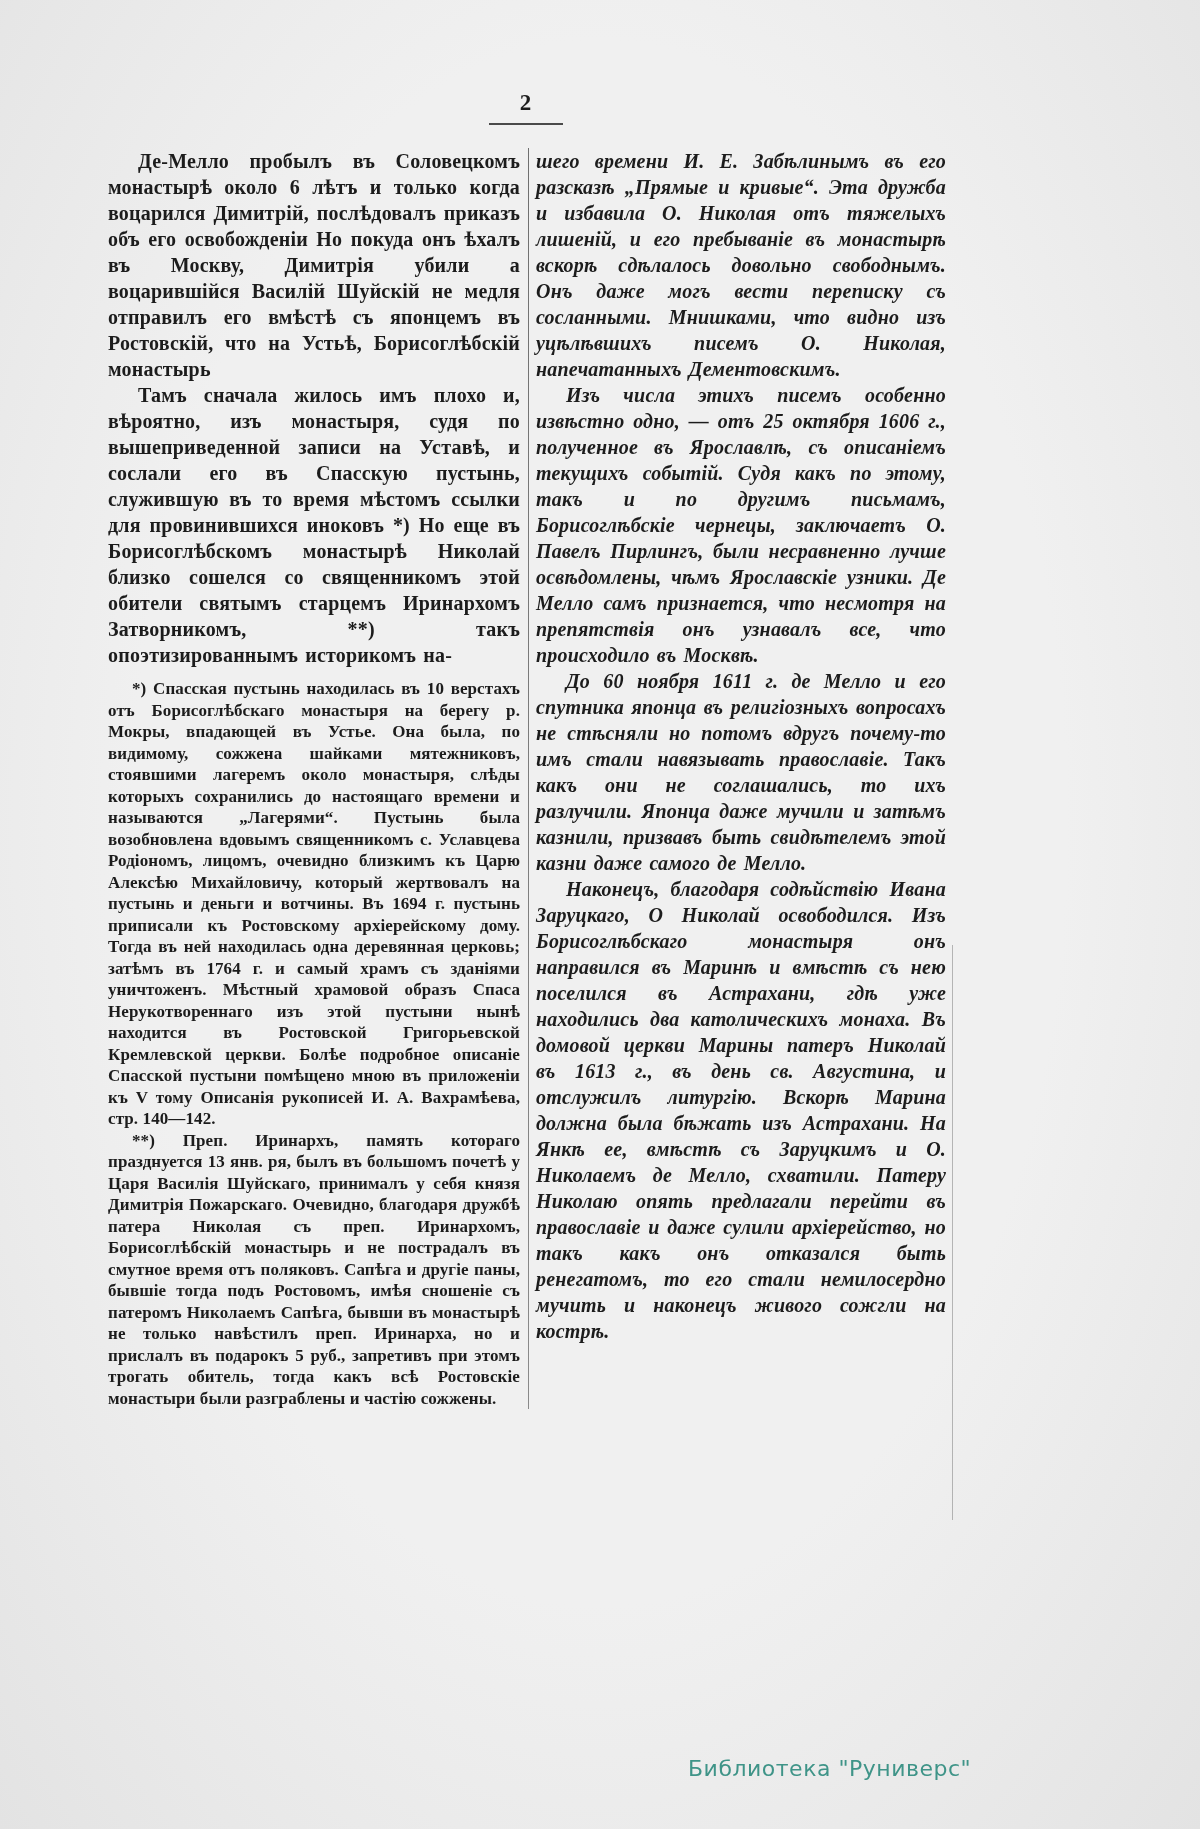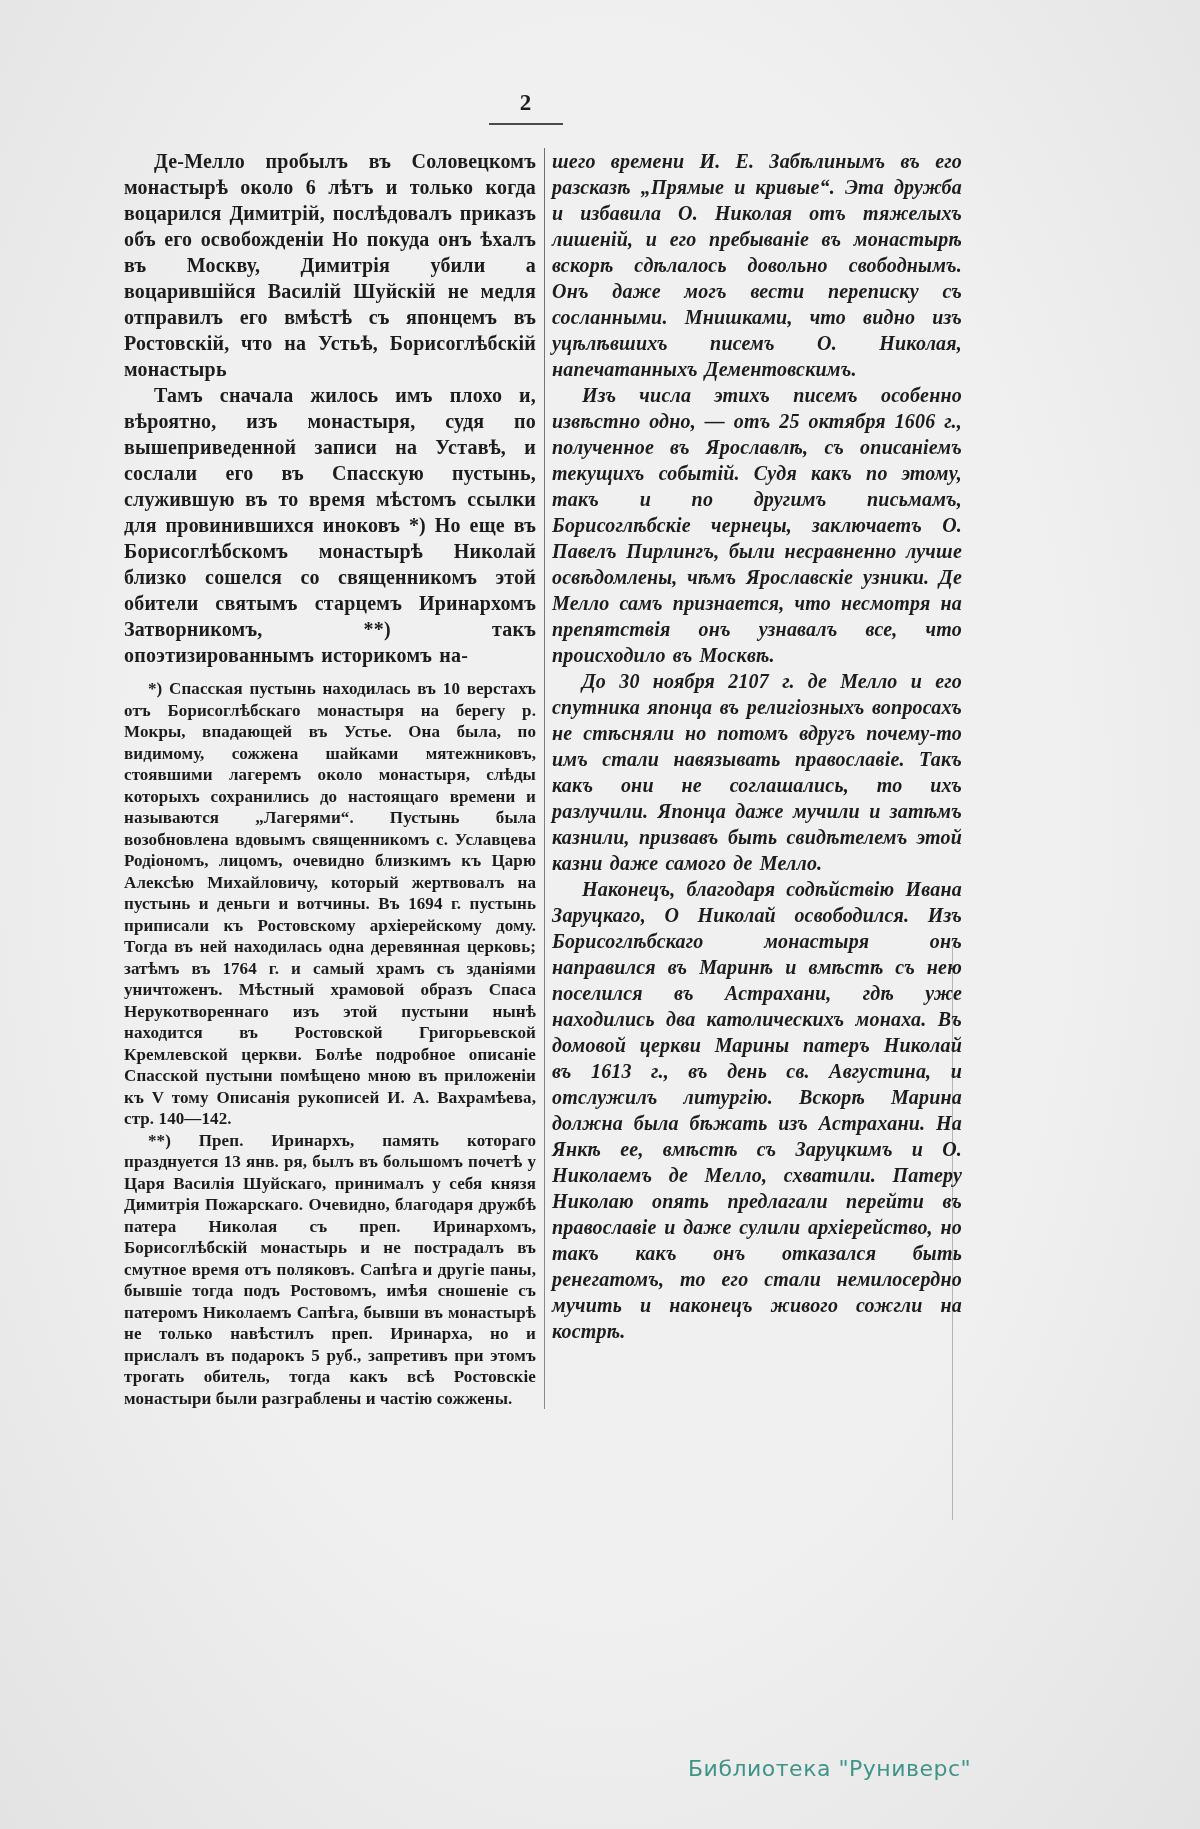--- a/index.html
+++ b/index.html
@@ -35,21 +35,21 @@
   .page-rule {
     width: 74px;
     height: 2px;
     background: #4a4a4a;
     margin: 7px auto 0 auto;
     box-shadow: 14px 5px 0 -1px rgba(70,70,70,0.45);
   }
   .columns {
     position: absolute;
     top: 148px;
-    left: 124px;
+    left: 108px;
     width: 838px;
     display: flex;
     align-items: stretch;
   }
   .col {
     box-sizing: border-box;
   }
   .col-left {
     width: 412px;
   }
@@ -123,21 +123,21 @@
         <p class="fn">*) Спасская пустынь находилась въ 10 верстахъ отъ Борисоглѣбскаго монастыря на берегу р. Мокры, впадающей въ Устье. Она была, по видимому, сожжена шайками мятежниковъ, стоявшими лагеремъ около монастыря, слѣды которыхъ сохранились до настоящаго времени и называются „Лагерями“. Пустынь была возобновлена вдовымъ священникомъ с. Уславцева Родіономъ, лицомъ, очевидно близкимъ къ Царю Алексѣю Михайловичу, который жертвовалъ на пустынь и деньги и вотчины. Въ 1694 г. пустынь приписали къ Ростовскому архіерейскому дому. Тогда въ ней находилась одна деревянная церковь; затѣмъ въ 1764 г. и самый храмъ съ зданіями уничтоженъ. Мѣстный храмовой образъ Спаса Нерукотвореннаго изъ этой пустыни нынѣ находится въ Ростовской Григорьевской Кремлевской церкви. Болѣе подробное описаніе Спасской пустыни помѣщено мною въ приложеніи къ V тому Описанія рукописей И. А. Вахрамѣева, стр. 140—142.</p>
         <p class="fn">**) Преп. Иринархъ, память котораго празднуется 13 янв. ря, былъ въ большомъ почетѣ у Царя Василія Шуйскаго, принималъ у себя князя Димитрія Пожарскаго. Очевидно, благодаря дружбѣ патера Николая съ преп. Иринархомъ, Борисоглѣбскій монастырь и не пострадалъ въ смутное время отъ поляковъ. Сапѣга и другіе паны, бывшіе тогда подъ Ростовомъ, имѣя сношеніе съ патеромъ Николаемъ Сапѣга, бывши въ монастырѣ не только навѣстилъ преп. Иринарха, но и прислалъ въ подарокъ 5 руб., запретивъ при этомъ трогать обитель, тогда какъ всѣ Ростовскіе монастыри были разграблены и частію сожжены.</p>
       </div>
     </div>
 
     <div class="divider"></div>
 
     <div class="col col-right">
       <p class="para">шего времени И. Е. Забѣлинымъ въ его разсказѣ „Прямые и кривые“. Эта дружба и избавила О. Николая отъ тяжелыхъ лишеній, и его пребываніе въ монастырѣ вскорѣ сдѣлалось довольно свободнымъ. Онъ даже могъ вести переписку съ сосланными. Мнишками, что видно изъ уцѣлѣвшихъ писемъ О. Николая, напечатанныхъ Дементовскимъ.</p>
       <p class="para indent">Изъ числа этихъ писемъ особенно извѣстно одно, — отъ 25 октября 1606 г., полученное въ Ярославлѣ, съ описаніемъ текущихъ событій. Судя какъ по этому, такъ и по другимъ письмамъ, Борисоглѣбскіе чернецы, заключаетъ О. Павелъ Пирлингъ, были несравненно лучше освѣдомлены, чѣмъ Ярославскіе узники. Де Мелло самъ признается, что несмотря на препятствія онъ узнавалъ все, что происходило въ Москвѣ.</p>
-      <p class="para indent">До 30 ноября 2107 г. де Мелло и его спутника японца въ религіозныхъ вопросахъ не стѣсняли но потомъ вдругъ почему-то имъ стали навязывать православіе. Такъ какъ они не соглашались, то ихъ разлучили. Японца даже мучили и затѣмъ казнили, призвавъ быть свидѣтелемъ этой казни даже самого де Мелло.</p>
+      <p class="para indent">До 60 ноября 1611 г. де Мелло и его спутника японца въ религіозныхъ вопросахъ не стѣсняли но потомъ вдругъ почему-то имъ стали навязывать православіе. Такъ какъ они не соглашались, то ихъ разлучили. Японца даже мучили и затѣмъ казнили, призвавъ быть свидѣтелемъ этой казни даже самого де Мелло.</p>
       <p class="para indent">Наконецъ, благодаря содѣйствію Ивана Заруцкаго, О Николай освободился. Изъ Борисоглѣбскаго монастыря онъ направился въ Маринѣ и вмѣстѣ съ нею поселился въ Астрахани, гдѣ уже находились два католическихъ монаха. Въ домовой церкви Марины патеръ Николай въ 1613 г., въ день св. Августина, и отслужилъ литургію. Вскорѣ Марина должна была бѣжать изъ Астрахани. На Янкѣ ее, вмѣстѣ съ Заруцкимъ и О. Николаемъ де Мелло, схватили. Патеру Николаю опять предлагали перейти въ православіе и даже сулили архіерейство, но такъ какъ онъ отказался быть ренегатомъ, то его стали немилосердно мучить и наконецъ живого сожгли на кострѣ.</p>
     </div>
 
   </div>
 
   <div class="edge-line"></div>
 
   <div class="watermark">Библиотека "Руниверс"</div>
 
 </div>

